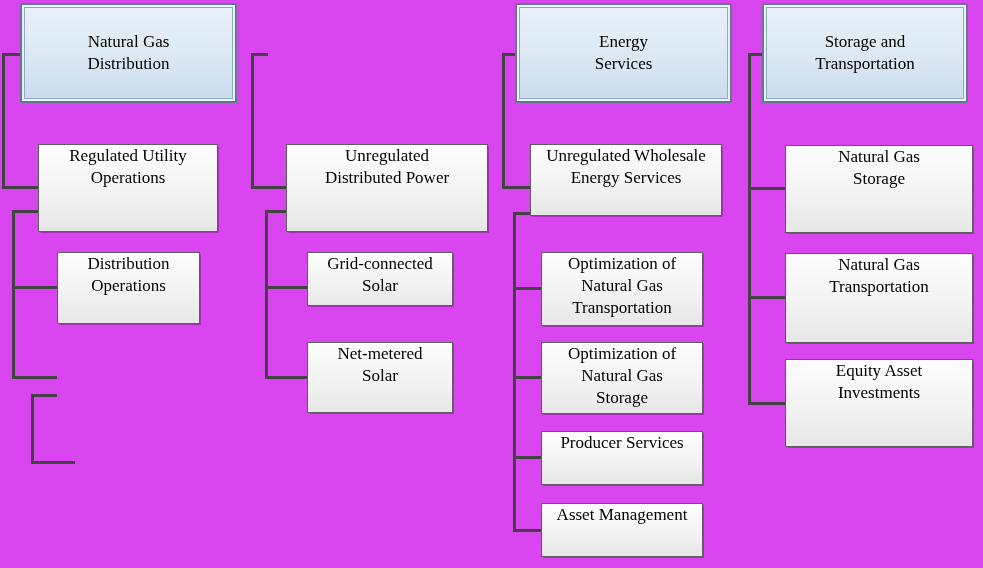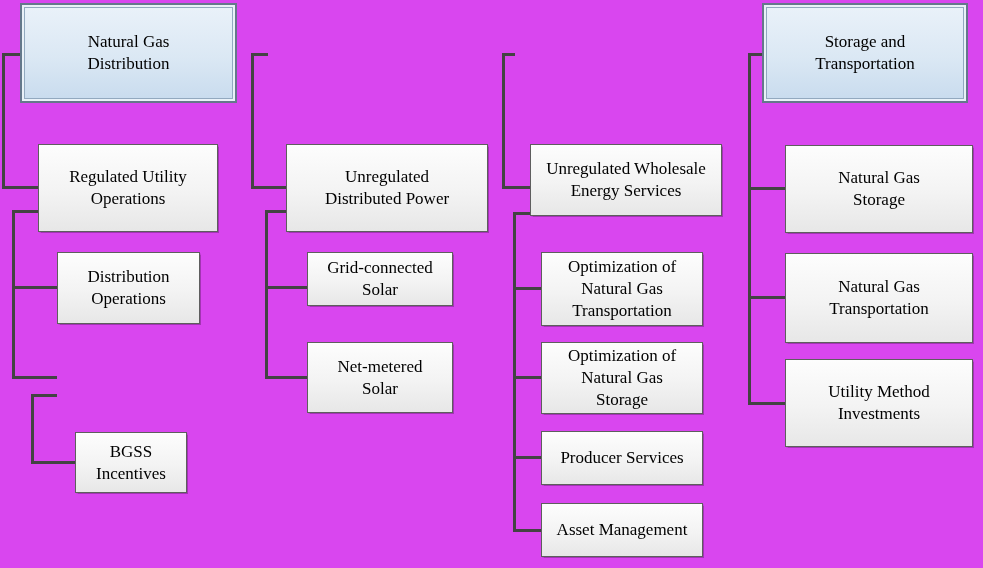--- a/index.html
+++ b/index.html
@@ -34,21 +34,20 @@
     align-items: center;
     justify-content: center;
   }
   
   .node-box {
     position: absolute;
     box-sizing: border-box;
     border: 1.5px solid #5e5e5e;
     background: linear-gradient(to bottom, #fdfdfd 0%, #f3f3f3 55%, #e7e7e7 100%);
     display: flex;
-    align-items: center;
     justify-content: center;
     box-shadow: 0.5px 0.5px 1px rgba(0,0,0,0.25);
   }
   .label {
     display: block;
     text-align: center;
     white-space: pre-line;
     font-size: 17px;
     line-height: 22px;
   }
@@ -74,24 +73,20 @@
     <span class="label">Regulated Utility
 Operations</span>
   </div>
 
   <div class="node-box" style="left:57px; top:252px; width:143px; height:72px">
     <span class="label">Distribution
 Operations</span>
   </div>
 
 
-  <div class="node-box" style="left:75px; top:432px; width:112px; height:61px">
-    <span class="label">BGSS
-Incentives</span>
-  </div>
 
   <div class="line" style="left:2px;  top:53px;  width:18px; height:3px"></div>
   <div class="line" style="left:2px;  top:53px;  width:3px;  height:136px"></div>
   <div class="line" style="left:2px;  top:186px; width:36px; height:3px"></div>
   <div class="line" style="left:12px; top:210px; width:26px; height:3px"></div>
   <div class="line" style="left:12px; top:210px; width:3px;  height:169px"></div>
   <div class="line" style="left:12px; top:286px; width:45px; height:3px"></div>
   <div class="line" style="left:12px; top:376px; width:45px; height:3px"></div>
   <div class="line" style="left:31px; top:394px; width:26px; height:3px"></div>
   <div class="line" style="left:31px; top:394px; width:3px;  height:70px"></div>
@@ -114,20 +109,26 @@
   </div>
 
   <div class="line" style="left:251px; top:53px;  width:17px; height:3px"></div>
   <div class="line" style="left:251px; top:53px;  width:3px;  height:136px"></div>
   <div class="line" style="left:251px; top:186px; width:35px; height:3px"></div>
   <div class="line" style="left:265px; top:210px; width:21px; height:3px"></div>
   <div class="line" style="left:265px; top:210px; width:3px;  height:169px"></div>
   <div class="line" style="left:265px; top:286px; width:42px; height:3px"></div>
   <div class="line" style="left:265px; top:376px; width:42px; height:3px"></div>
 
+  <div class="root-box" style="left:515px; top:3px; width:217px; height:100px">
+    <div class="root-inner">
+      <span class="label">Energy
+Services</span>
+    </div>
+  </div>
 
   <div class="node-box" style="left:530px; top:144px; width:192px; height:72px">
     <span class="label">Unregulated Wholesale
 Energy Services</span>
   </div>
 
   <div class="node-box" style="left:541px; top:252px; width:162px; height:74px">
     <span class="label">Optimization of
 Natural Gas
 Transportation</span>
@@ -168,21 +169,21 @@
     <span class="label">Natural Gas
 Storage</span>
   </div>
 
   <div class="node-box" style="left:785px; top:253px; width:188px; height:90px">
     <span class="label">Natural Gas
 Transportation</span>
   </div>
 
   <div class="node-box" style="left:785px; top:359px; width:188px; height:88px">
-    <span class="label">Utility Method
+    <span class="label">Equity Asset
 Investments</span>
   </div>
 
   <div class="line" style="left:748px; top:53px;  width:14px; height:3px"></div>
   <div class="line" style="left:748px; top:53px;  width:3px;  height:352px"></div>
   <div class="line" style="left:748px; top:187px; width:37px; height:3px"></div>
   <div class="line" style="left:748px; top:296px; width:37px; height:3px"></div>
   <div class="line" style="left:748px; top:402px; width:37px; height:3px"></div>
 
 </div>

